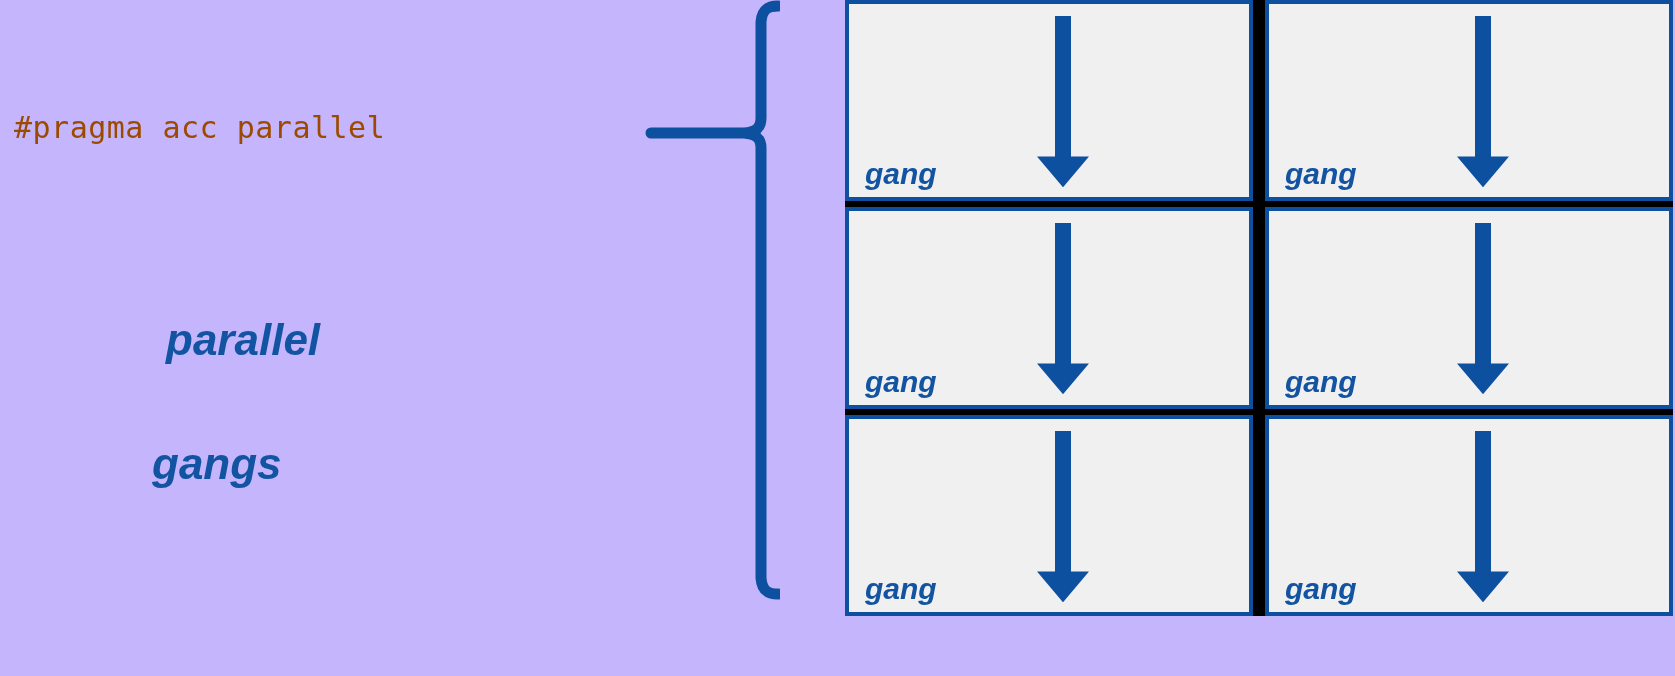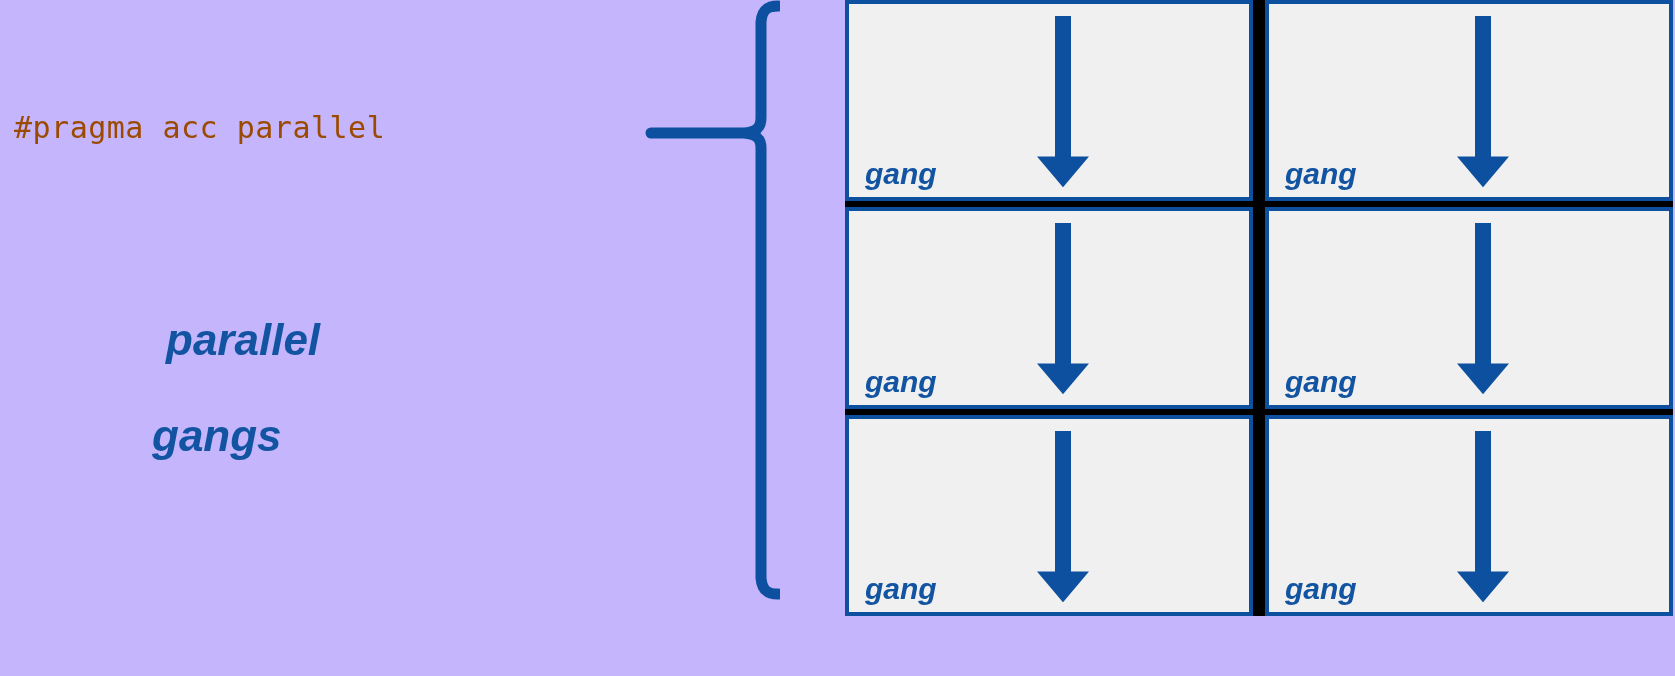--- a/index.html
+++ b/index.html
@@ -35,21 +35,21 @@
     position: absolute;
     font-family: "Liberation Sans", sans-serif;
     font-weight: bold;
     font-style: italic;
     font-size: 44px;
     color: #1254a1;
     white-space: pre;
     line-height: 48px;
   }
   #label-parallel { left: 166px; top: 272px; margin-top: 44px; }
-  #label-gangs    { left: 152px; top: 412px; text-align: right; }
+  #label-gangs    { left: 152px; top: 440px; text-align: right; }
 
   
   .brace-wrap {
     position: absolute;
     left: 640px;
     top: 0px;
     width: 140px;
     height: 620px;
   }
   .brace-wrap svg { display: block; }

